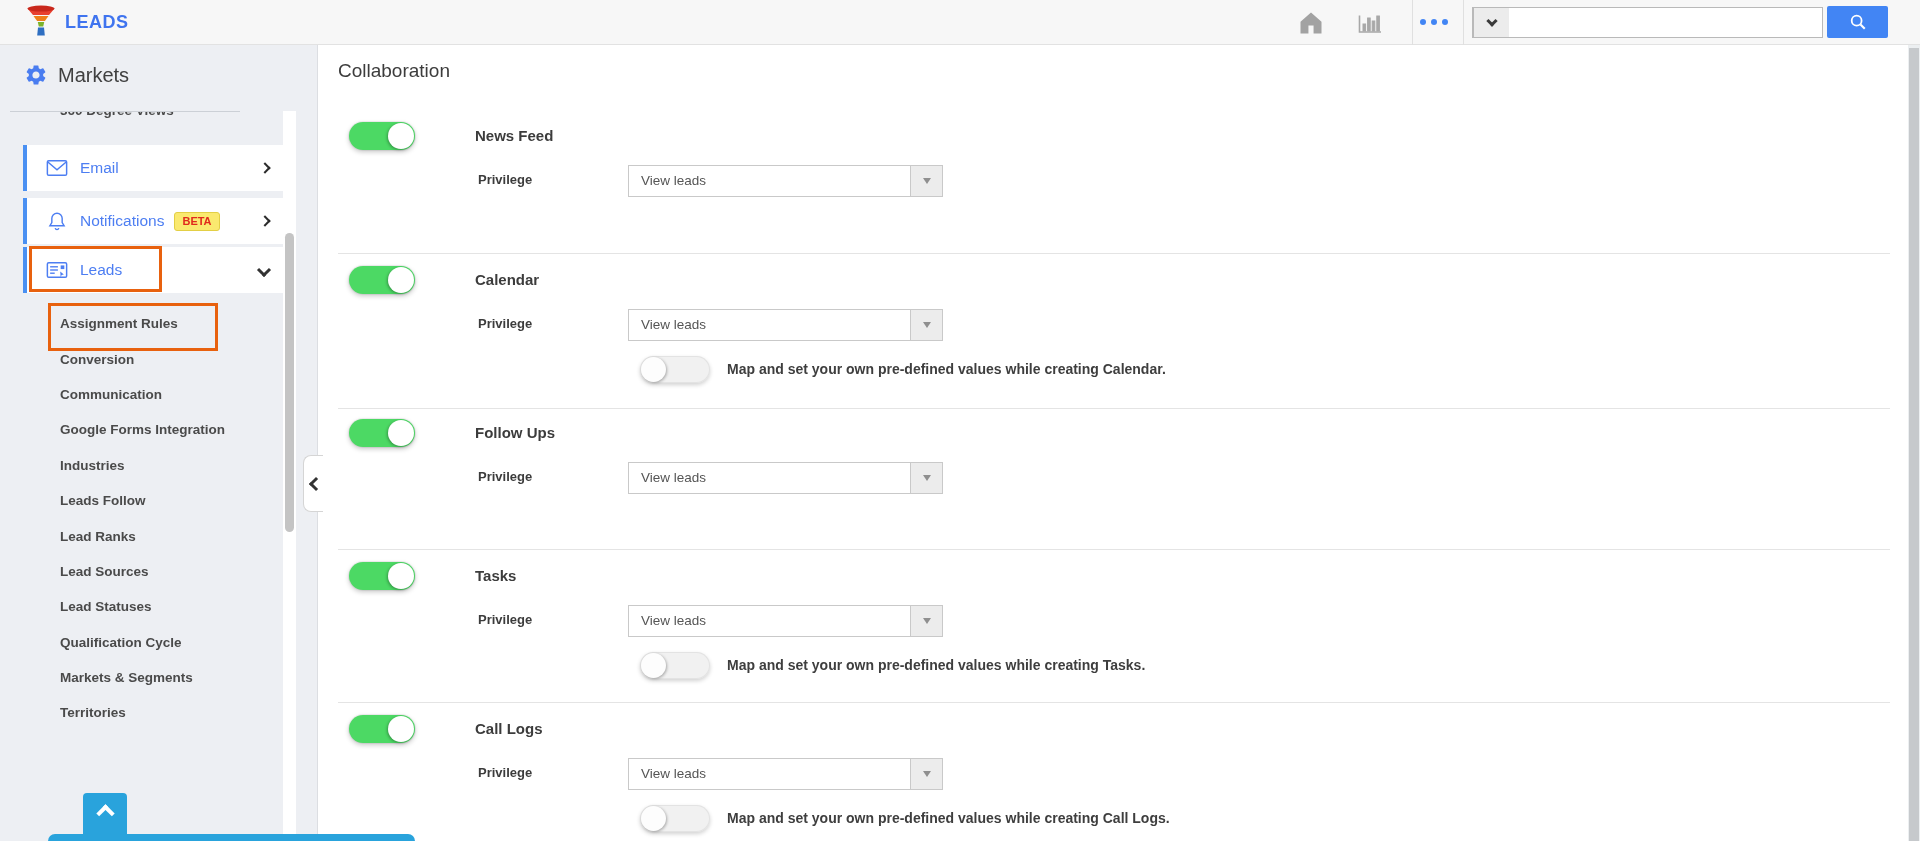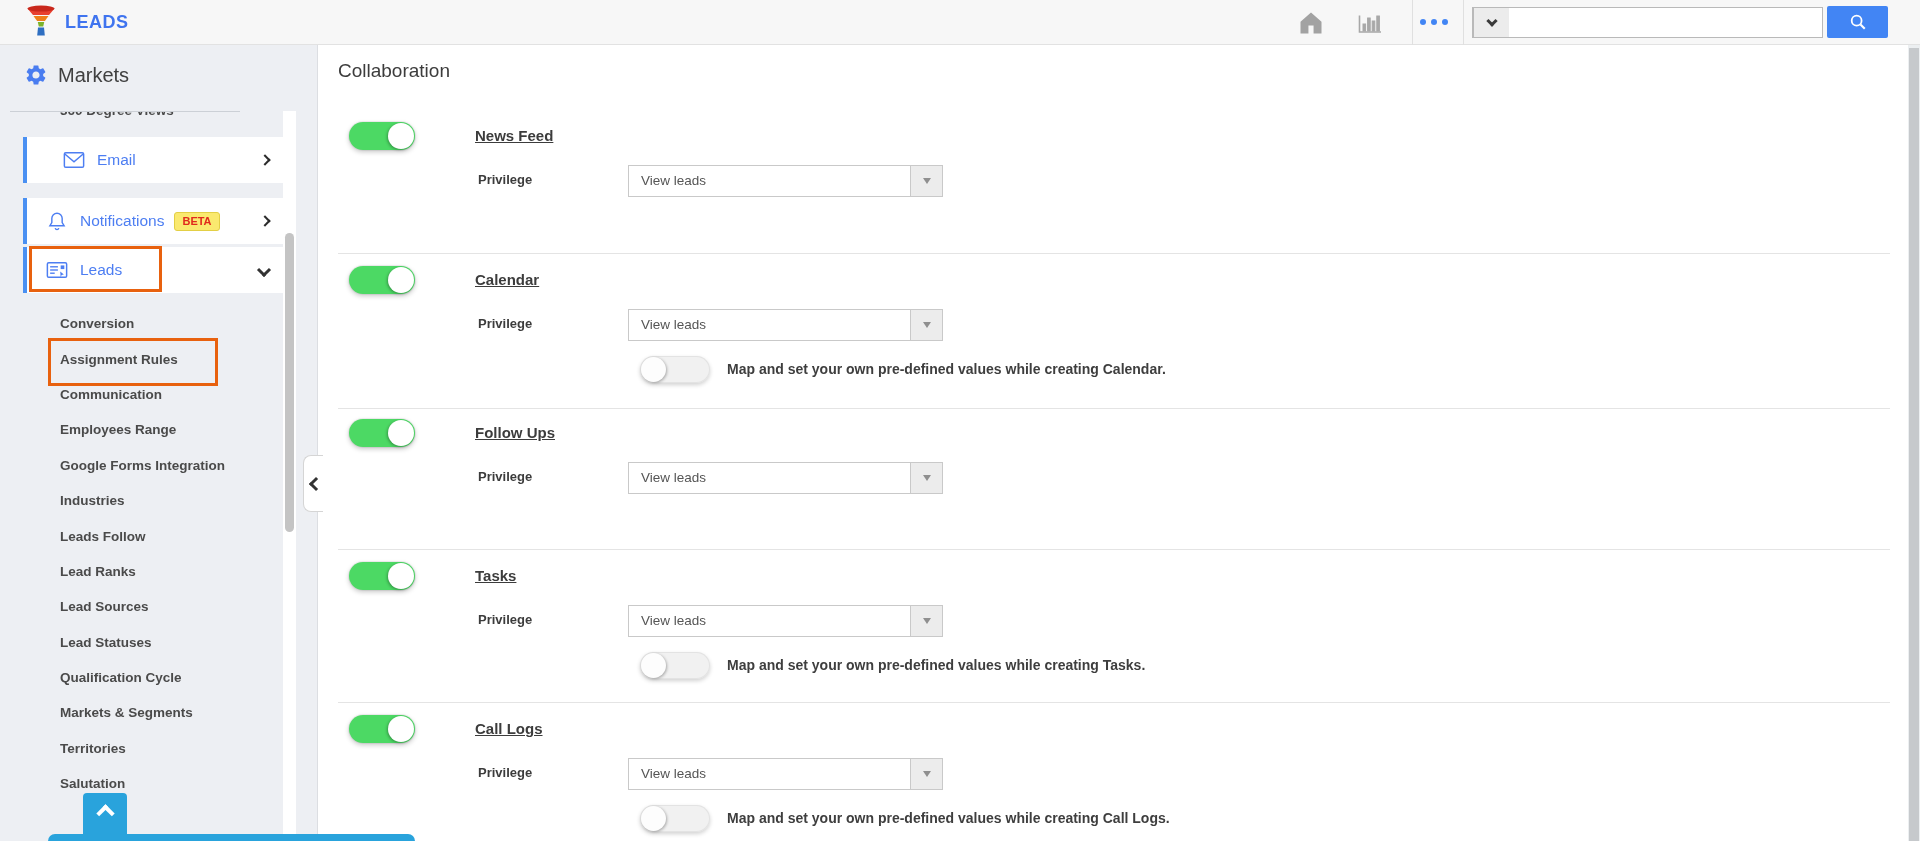--- a/index.html
+++ b/index.html
@@ -82,21 +82,21 @@
   #main { position:absolute; left:318px; top:45px; width:1590px; height:796px; background:#fff; }
   #main-title { position:absolute; left:20px; top:15px; font-size:19px; color:#3c3c3c; }
   .divider { position:absolute; left:20px; width:1552px; height:1px; background:#e4e4e4; }
 
   .section { position:absolute; left:0; width:1590px; }
   .toggle { position:absolute; left:31px; top:0; width:66px; height:28px; border-radius:15px;
             background:#4cd964; cursor:pointer;
             box-shadow:0 0 0 1px rgba(0,0,0,.05), 0 2px 5px rgba(0,0,0,.22); }
   .toggle .knob { position:absolute; right:1px; top:1px; width:26px; height:26px; border-radius:50%;
             background:#fff; box-shadow:-1px 1px 3px rgba(0,0,0,.3); }
-  .sec-title { position:absolute; left:157px; top:5px; font-size:15px; font-weight:bold; color:#3c3c3c;text-decoration:underline; }
+  .sec-title { position:absolute; left:157px; top:5px; font-size:15px; font-weight:bold; color:#3c3c3c; }
   .priv-label { position:absolute; left:160px; top:50px; font-size:13px; font-weight:bold; color:#3c3c3c; }
   .select-box { position:absolute; left:310px; top:43px; width:315px; height:32px;
             border:1px solid #c9c9c9; background:#fff; display:flex; cursor:pointer; }
   .select-text { width:281px; line-height:30px; padding-left:12px; font-size:13.5px; color:#555;
             overflow:hidden; white-space:nowrap; }
   .select-arrow { flex:1; border-left:1px solid #c9c9c9; background:#ececec;
             display:flex; align-items:center; justify-content:center; }
   .select-arrow i { width:0; height:0; border-left:4.5px solid transparent;
             border-right:4.5px solid transparent; border-top:6px solid #8f8f8f; display:block; }
   .sub-row { position:absolute; left:0; top:90px; }
@@ -169,21 +169,21 @@
       <path fill="#4a7df0" d="M19.14 12.94c.04-.3.06-.61.06-.94s-.02-.64-.07-.94l2.03-1.58a.49.49 0 00.12-.61l-1.92-3.32a.49.49 0 00-.59-.22l-2.39.96a7.03 7.03 0 00-1.62-.94l-.36-2.54a.484.484 0 00-.48-.41h-3.84c-.24 0-.43.17-.47.41l-.36 2.54c-.59.24-1.13.57-1.62.94l-2.39-.96a.48.48 0 00-.59.22L2.74 8.87c-.12.21-.08.47.12.61l2.03 1.58c-.05.3-.09.63-.09.94s.02.64.07.94l-2.03 1.58a.49.49 0 00-.12.61l1.92 3.32c.12.22.37.29.59.22l2.39-.96c.5.38 1.03.7 1.62.94l.36 2.54c.05.24.24.41.48.41h3.84c.24 0 .44-.17.47-.41l.36-2.54c.59-.24 1.13-.56 1.62-.94l2.39.96c.22.08.47 0 .59-.22l1.92-3.32a.49.49 0 00-.12-.61l-2.01-1.58zM12 15.6A3.61 3.61 0 018.4 12c0-1.98 1.62-3.6 3.6-3.6s3.6 1.62 3.6 3.6-1.62 3.6-3.6 3.6z"></path>
     </svg>
     <span>Markets</span>
   </div>
   <div id="sb-divider"></div>
 
   <div id="clip-item">
     <span>360 Degree Views</span>
   </div>
 
-  <div class="menucard" style="top:92px;padding-left:17px;">
+  <div class="menucard" style="top:100px;">
     <span class="mi">
       <svg width="22" height="18" viewBox="0 0 24 19" fill="none" stroke="#4d7ef2" stroke-width="1.6">
         <rect x="1.5" y="1.5" width="21" height="16" rx="1.5"></rect>
           <path d="M2 3 L12 11.5 L22 3"></path>
       </svg>
     </span>
     <span class="mlabel">Email</span>
     <span class="mchev chev right"></span>
   </div>
 
@@ -210,34 +210,32 @@
         <path d="M15.5 11 L19.5 14.5 L17 15 L16 17.5 Z" fill="#4d7ef2"></path>
       </svg>
     </span>
     <span class="mlabel">Leads</span>
     <span class="mchev chev down big"></span>
   </div>
 
   <div class="annot-box" style="left:29px; top:201px; width:133px; height:46px;"></div>
 
   <div id="subitems">
+      <div class="subitem annotated">Assignment Rules</div>
       <div class="subitem">Conversion</div>
-      <div class="subitem annotated">Assignment Rules</div>
       <div class="subitem">Communication</div>
-      <div class="subitem">Employees Range</div>
       <div class="subitem">Google Forms Integration</div>
       <div class="subitem">Industries</div>
       <div class="subitem">Leads Follow</div>
       <div class="subitem">Lead Ranks</div>
       <div class="subitem">Lead Sources</div>
       <div class="subitem">Lead Statuses</div>
       <div class="subitem">Qualification Cycle</div>
       <div class="subitem">Markets &amp; Segments</div>
       <div class="subitem">Territories</div>
-      <div class="subitem">Salutation</div>
     </div>
 
   <div id="sb-track">
     <div id="sb-thumb"></div>
   </div>
 
   <button id="scrolltop-btn">
     <span class="chev white-up"></span>
   </button>
   <div id="bottom-bar"></div>

